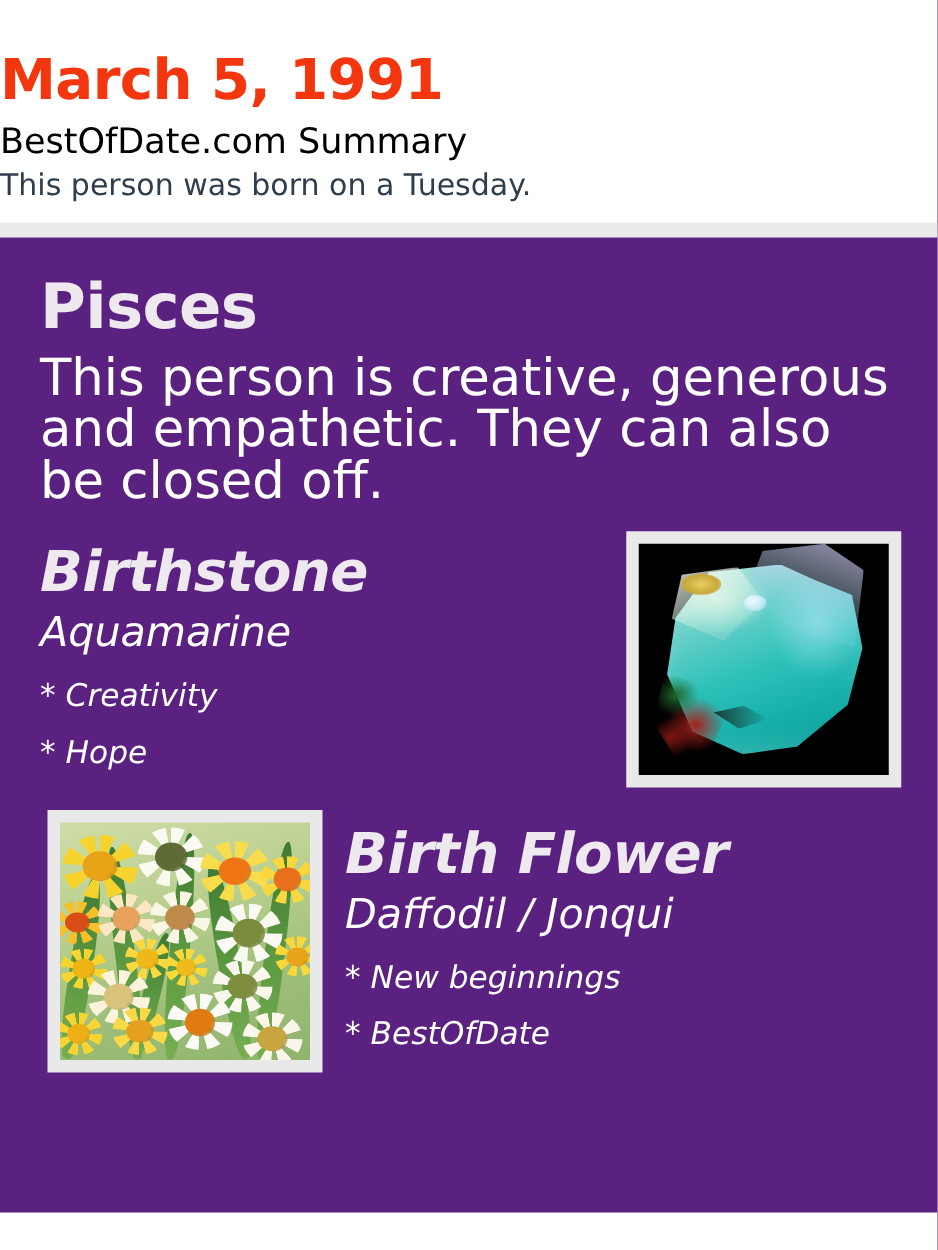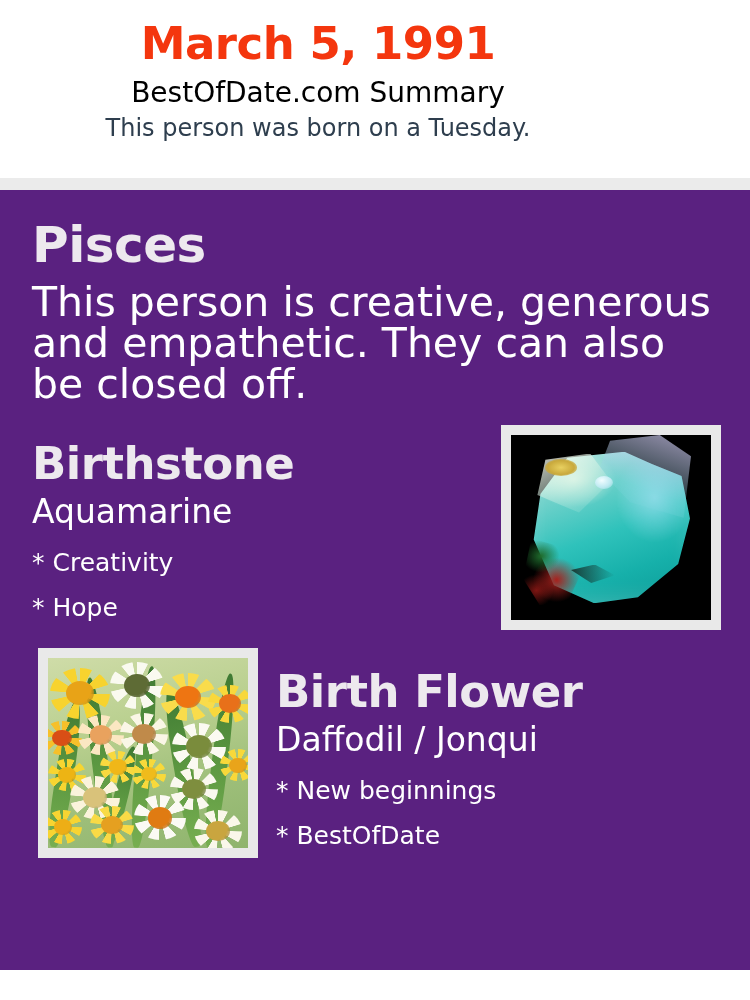--- a/index.html
+++ b/index.html
@@ -13,22 +13,21 @@
     font-family: "DejaVu Sans", "Liberation Sans", sans-serif;
     overflow: hidden;
   }
 
   
   .header {
     width: 636px;
     height: 178px;
     background: #ffffff;
     box-sizing: border-box;
-    text-align: center;
-    padding-top: 16px;
+    padding-top: 36px;
   }
   .header-date {
     color: #F4360E;
     font-size: 45px;
     font-weight: bold;
     line-height: 56px;
     letter-spacing: -0.5px;
     margin: 0;
   }
   .header-site {
@@ -79,21 +78,22 @@
     font-size: 41px;
     font-weight: normal;
     line-height: 41px;
     margin: 0;
     max-width: 680px;
   }
 
   
   .section {
     display: flex;
-    align-items: flex-end;
+    align-items: center;
+    font-style: italic;
   }
   .section-stone {
     padding: 20px 0 0 0;
   }
   .section-flower {
     padding: 18px 0 0 0;
   }
 
   .text-col {
     flex: 1 1 auto;

